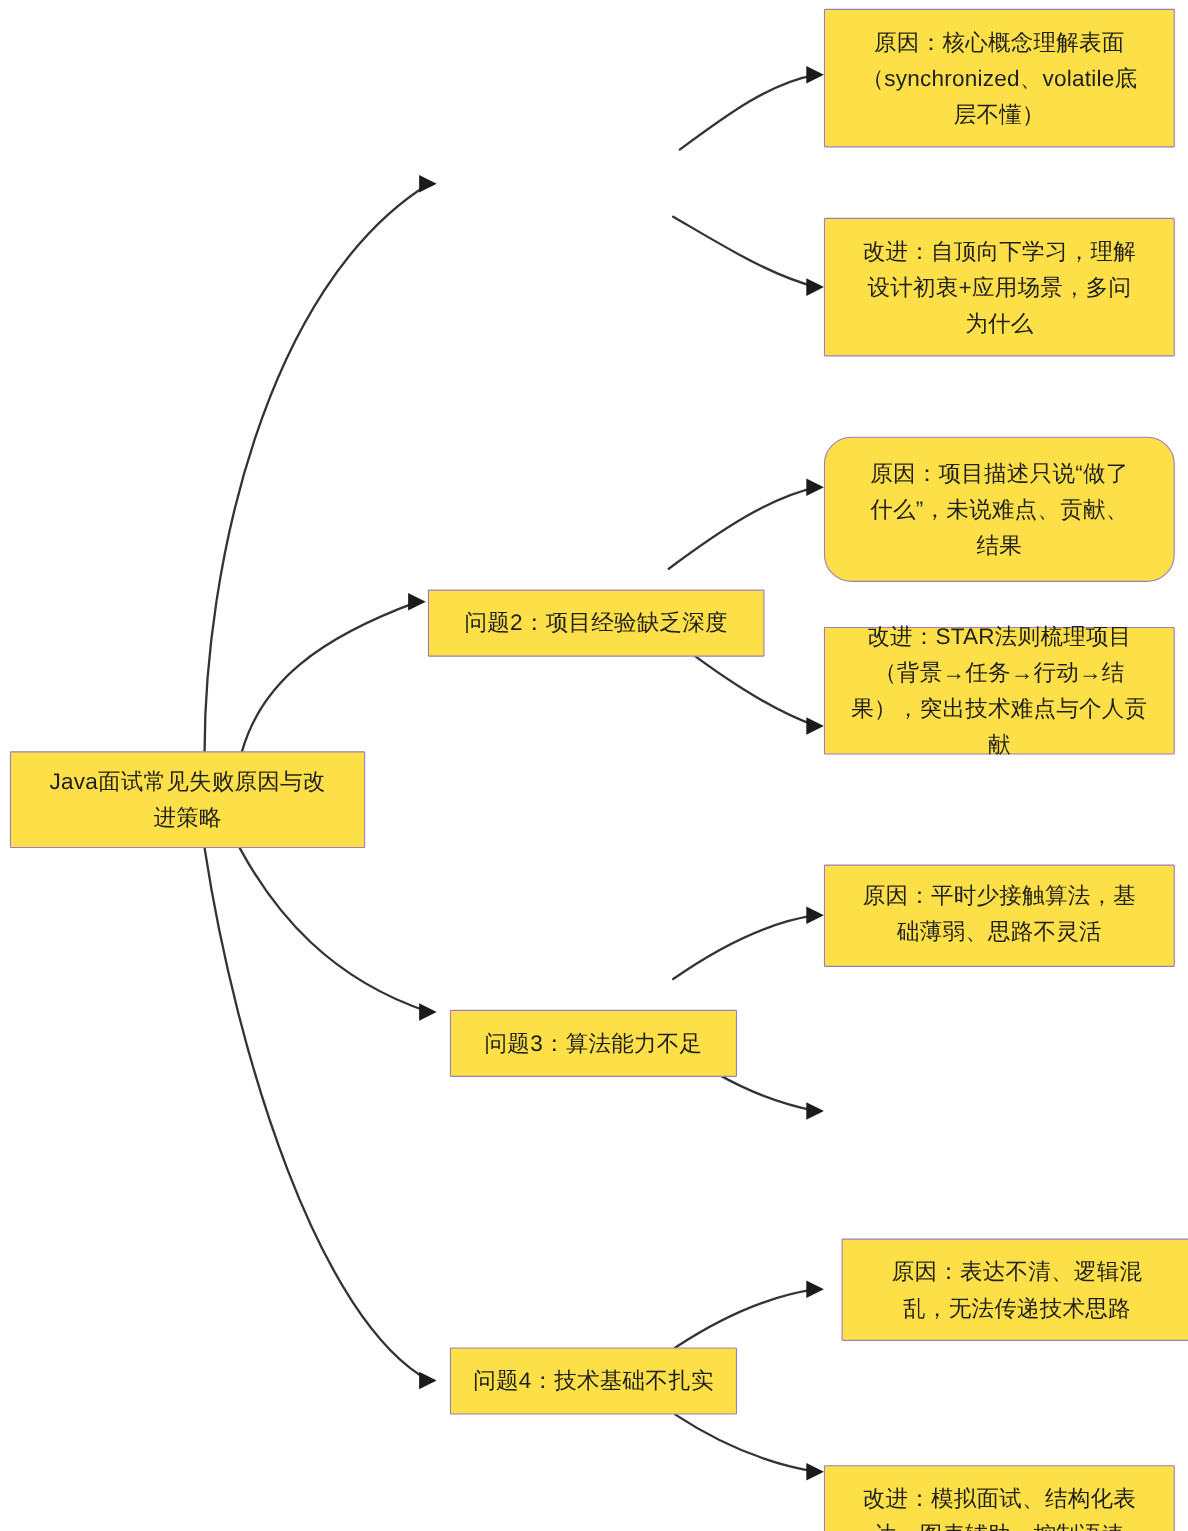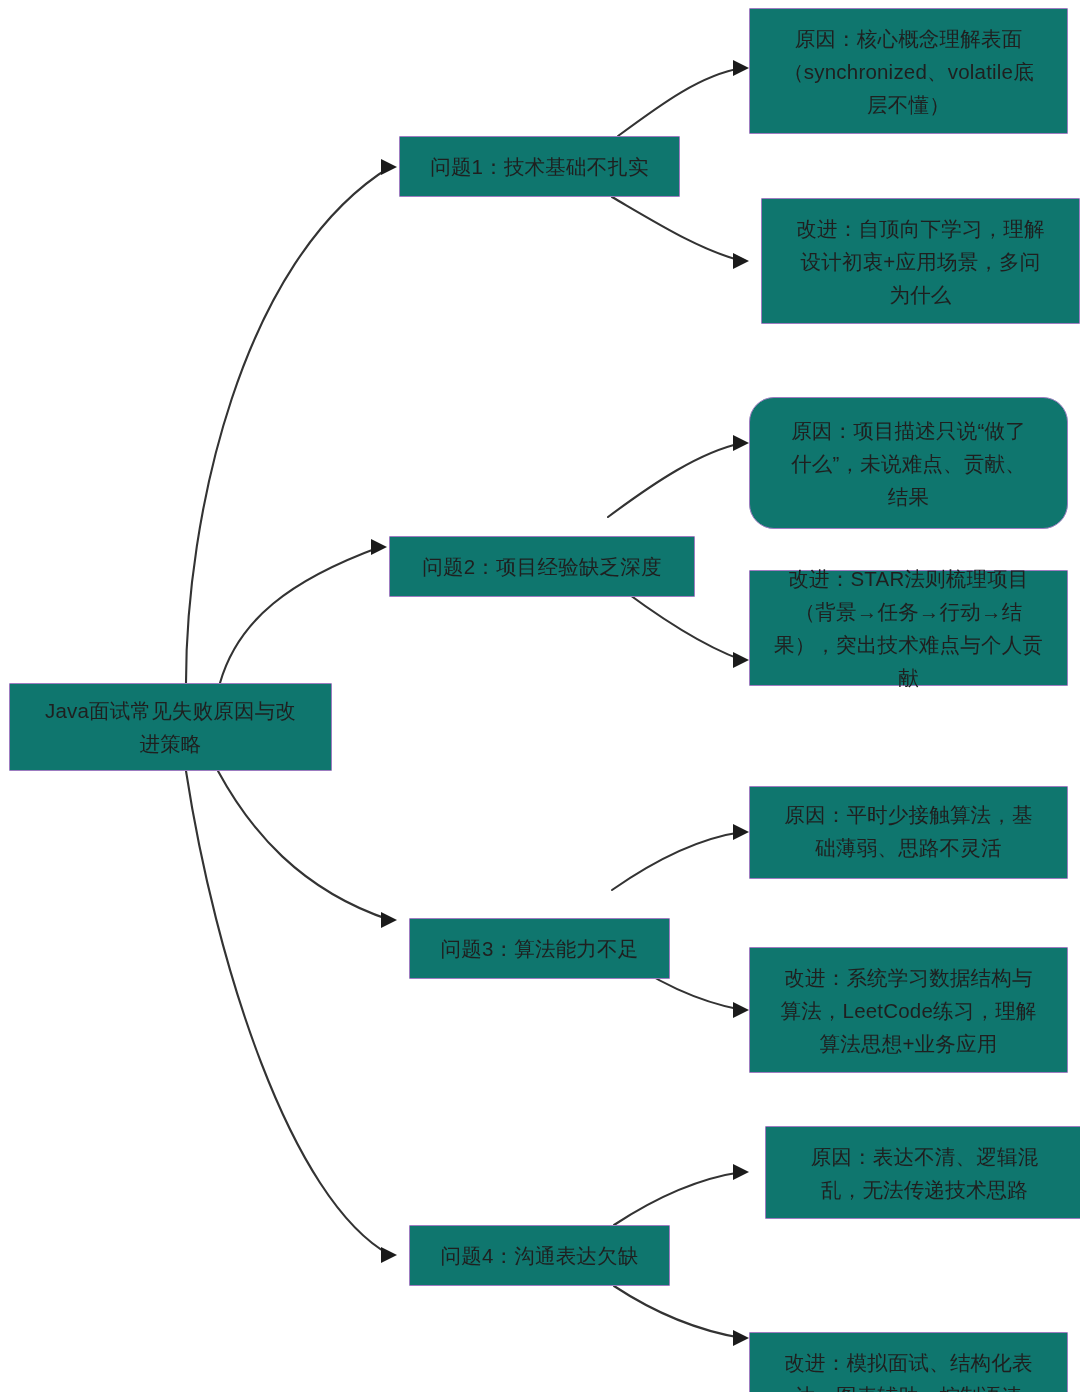--- a/index.html
+++ b/index.html
@@ -33,21 +33,21 @@
     stroke-width: 2.1;
     stroke-linecap: round;
   }
   .arrow-head {
     fill: #1b1b1b;
     stroke: none;
   }
   .node-box {
     position: absolute;
     box-sizing: border-box;
-    background: #0f766e;
+    background: #fde047;
     border: 1.6px solid #9d7cc0;
     border-radius: 1px;
     display: flex;
     align-items: center;
     justify-content: center;
     text-align: center;
   }
   .node-label {
     display: block;
     width: 100%;
@@ -129,29 +129,26 @@
       <path class="edge-path" d="M 614 1286 C 655 1313 700 1331 742 1338"></path>
       <polygon class="arrow-head" points="749,1338 733,1330 733,1346"></polygon>
     </g>
   </svg>
 
   <div class="node-box node-root" style="left:9px; top:683px; width:323px; height:88px;">
     <span class="node-label">Java面试常见失败原因与改
 进策略</span>
   </div>
 
-  <div class="node-box node-branch" style="left:399px; top:136px; width:281px; height:61px;">
-    <span class="node-label">问题1：技术基础不扎实</span>
-  </div>
   <div class="node-box node-leaf" style="left:749px; top:8px; width:319px; height:126px;">
     <span class="node-label">原因：核心概念理解表面
 （synchronized、volatile底
 层不懂）</span>
   </div>
-  <div class="node-box node-leaf" style="left:749px; top:198px; width:319px; height:126px;margin-left:12px;">
+  <div class="node-box node-leaf" style="left:749px; top:198px; width:319px; height:126px;">
     <span class="node-label">改进：自顶向下学习，理解
 设计初衷+应用场景，多问
 为什么</span>
   </div>
 
   <div class="node-box node-branch" style="left:389px; top:517px; width:306px; height:61px;margin-top:19px;">
     <span class="node-label">问题2：项目经验缺乏深度</span>
   </div>
   <div class="node-box node-leaf" style="left:749px; top:397px; width:319px; height:132px;border-radius:25px;">
     <span class="node-label">原因：项目描述只说“做了
@@ -165,28 +162,23 @@
 献</span>
   </div>
 
   <div class="node-box node-branch" style="left:409px; top:890px; width:261px; height:61px;margin-top:28px;">
     <span class="node-label">问题3：算法能力不足</span>
   </div>
   <div class="node-box node-leaf" style="left:749px; top:786px; width:319px; height:93px;font-family:Liberation Mono, monospace;">
     <span class="node-label">原因：平时少接触算法，基
 础薄弱、思路不灵活</span>
   </div>
-  <div class="node-box node-leaf" style="left:749px; top:947px; width:319px; height:126px;">
-    <span class="node-label">改进：系统学习数据结构与
-算法，LeetCode练习，理解
-算法思想+业务应用</span>
-  </div>
 
   <div class="node-box node-branch" style="left:409px; top:1225px; width:261px; height:61px;">
-    <span class="node-label">问题4：沟通表达欠缺</span>
+    <span class="node-label">问题4：技术基础不扎实</span>
   </div>
   <div class="node-box node-leaf" style="left:749px; top:1126px; width:319px; height:93px;margin-left:16px;">
     <span class="node-label">原因：表达不清、逻辑混
 乱，无法传递技术思路</span>
   </div>
   <div class="node-box node-leaf" style="left:749px; top:1292px; width:319px; height:93px;margin-top:40px;">
     <span class="node-label">改进：模拟面试、结构化表
 达、图表辅助，控制语速</span>
   </div>
 

